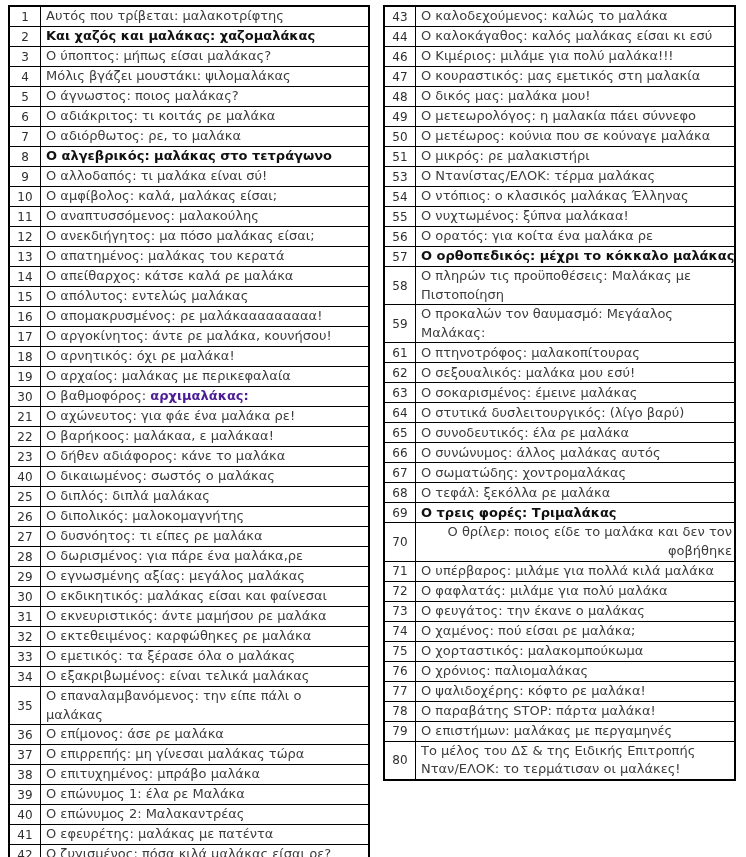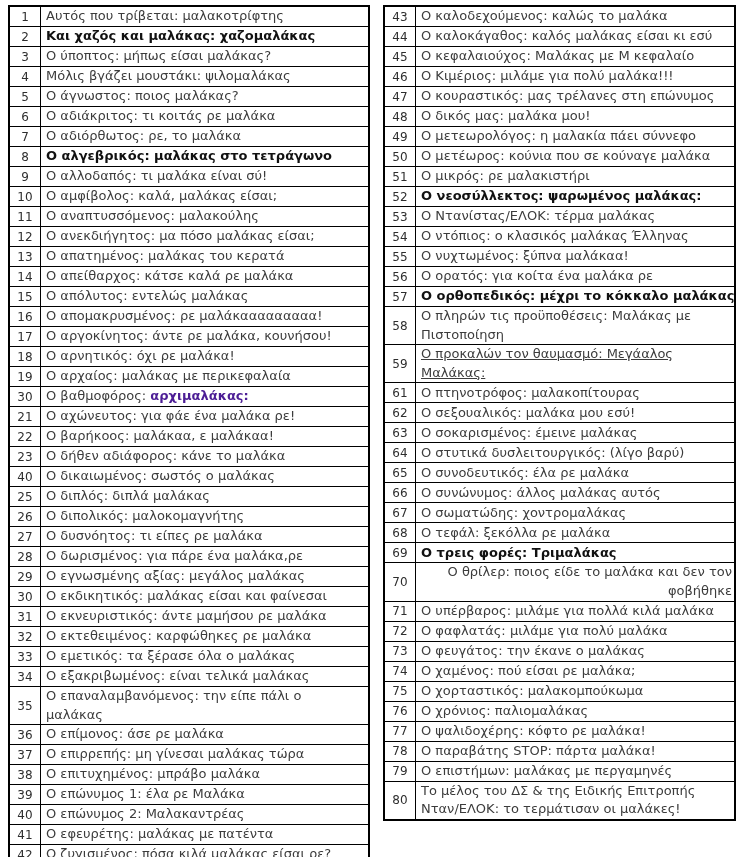--- a/index.html
+++ b/index.html
@@ -236,50 +236,42 @@
     <tbody>
         <tr>
     <td class="num">43</td>
     <td class="txt">Ο καλοδεχούμενος: καλώς το μαλάκα</td>
   </tr>
         <tr>
     <td class="num">44</td>
     <td class="txt">Ο καλοκάγαθος: καλός μαλάκας είσαι κι εσύ</td>
   </tr>
         <tr>
-    <td class="num">45</td>
-    <td class="txt">Ο κεφαλαιούχος: Μαλάκας με Μ κεφαλαίο</td>
-  </tr>
-        <tr>
     <td class="num">46</td>
     <td class="txt">Ο Κιμέριος: μιλάμε για πολύ μαλάκα!!!</td>
   </tr>
         <tr>
     <td class="num">47</td>
-    <td class="txt">Ο κουραστικός: μας τρέλανες στη επώνυμος</td>
+    <td class="txt">Ο κουραστικός: μας εμετικός στη μαλακία</td>
   </tr>
         <tr>
     <td class="num">48</td>
     <td class="txt">Ο δικός μας: μαλάκα μου!</td>
   </tr>
         <tr>
     <td class="num">49</td>
     <td class="txt">Ο μετεωρολόγος: η μαλακία πάει σύννεφο</td>
   </tr>
         <tr>
     <td class="num">50</td>
     <td class="txt">Ο μετέωρος: κούνια που σε κούναγε μαλάκα</td>
   </tr>
         <tr>
     <td class="num">51</td>
     <td class="txt">Ο μικρός: ρε μαλακιστήρι</td>
-  </tr>
-        <tr class="bold">
-    <td class="num">52</td>
-    <td class="txt">Ο νεοσύλλεκτος: ψαρωμένος μαλάκας:</td>
   </tr>
         <tr>
     <td class="num">53</td>
     <td class="txt">Ο Ντανίστας/ΕΛΟΚ: τέρμα μαλάκας</td>
   </tr>
         <tr>
     <td class="num">54</td>
     <td class="txt">Ο ντόπιος: ο κλασικός μαλάκας Έλληνας</td>
   </tr>
         <tr>
@@ -293,21 +285,21 @@
         <tr class="bold">
     <td class="num">57</td>
     <td class="txt">Ο ορθοπεδικός: μέχρι το κόκκαλο μαλάκας</td>
   </tr>
         <tr>
     <td class="num">58</td>
     <td class="txt" style="height: auto;">Ο πληρών τις προϋποθέσεις: Μαλάκας με<br>Πιστοποίηση</td>
   </tr>
         <tr>
     <td class="num">59</td>
-    <td class="txt" style="height: auto; text-decoration: underline;">Ο προκαλών τον θαυμασμό:  Μεγάαλος<br>Μαλάκας:</td>
+    <td class="txt" style="height: auto;">Ο προκαλών τον θαυμασμό:  Μεγάαλος<br>Μαλάκας:</td>
   </tr>
         <tr>
     <td class="num">61</td>
     <td class="txt">Ο πτηνοτρόφος: μαλακοπίτουρας</td>
   </tr>
         <tr>
     <td class="num">62</td>
     <td class="txt">Ο σεξουαλικός: μαλάκα μου εσύ!</td>
   </tr>
         <tr>

